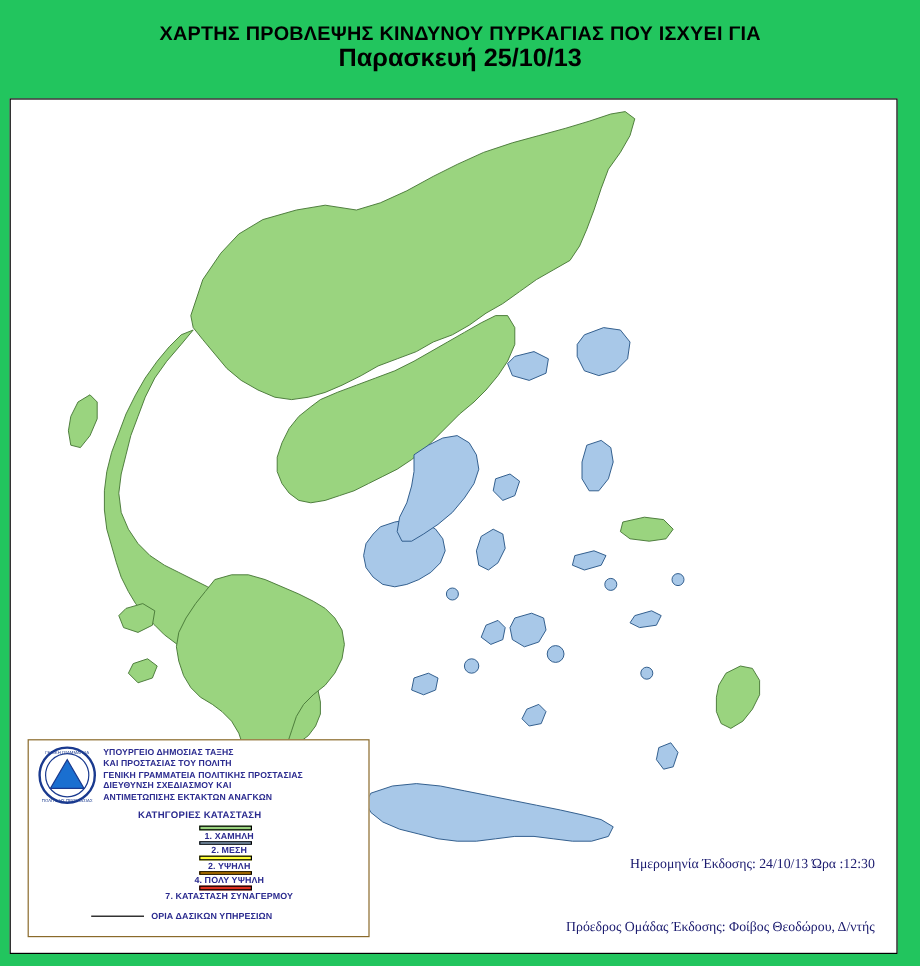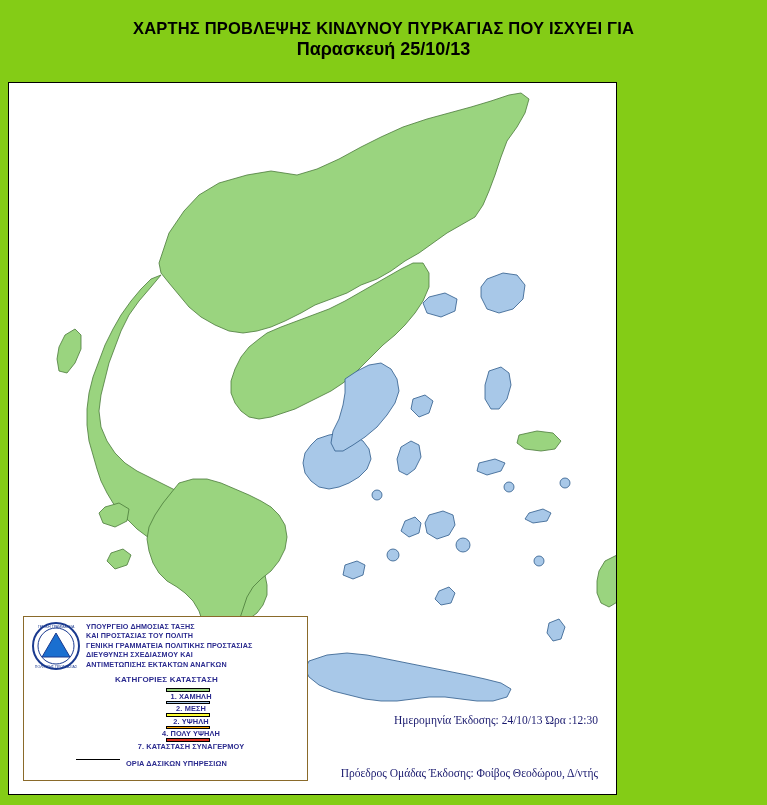--- a/index.html
+++ b/index.html
@@ -11,49 +11,49 @@
     width: 767px;
     height: 805px;
     font-family: "Liberation Sans", sans-serif;
     position: relative;
     overflow: hidden;
   }
   #page {
     position: relative;
     width: 767px;
     height: 805px;
-    background: #84cc16;
+    background: #22c55e;
   }
   
   .title-block {
     position: absolute;
     top: 18px;
     left: 0;
     width: 767px;
     text-align: center;
   }
   .title-line1 {
     font-size: 16.5px;
     font-weight: bold;
     color: #000000;
     letter-spacing: 0.2px;
     line-height: 20px;
   }
   .title-line2 {
-    font-size: 18px;
+    font-size: 21px;
     font-weight: bold;
     color: #000000;
     line-height: 22px;
   }
   
   .map-frame {
     position: absolute;
     left: 8px;
     top: 82px;
-    width: 609px;
+    width: 740px;
     height: 713px;
     border: 1px solid #000000;
     background: #ffffff;
     box-sizing: border-box;
     overflow: hidden;
   }
   .map-svg {
     position: absolute;
     left: 0;
     top: 0;
@@ -128,20 +128,21 @@
     font-size: 7.4px;
     font-weight: bold;
     color: #2b2b8f;
     letter-spacing: 0.1px;
   }
   .legend-footer {
     position: absolute;
     left: 52px;
     top: 142px;
     display: flex;
+    align-items: center;
   }
   .footer-line {
     width: 44px;
     height: 0;
     border-top: 1.4px solid #000000;
     margin-right: 6px;
   }
   
   .issue-info {
     position: absolute;

